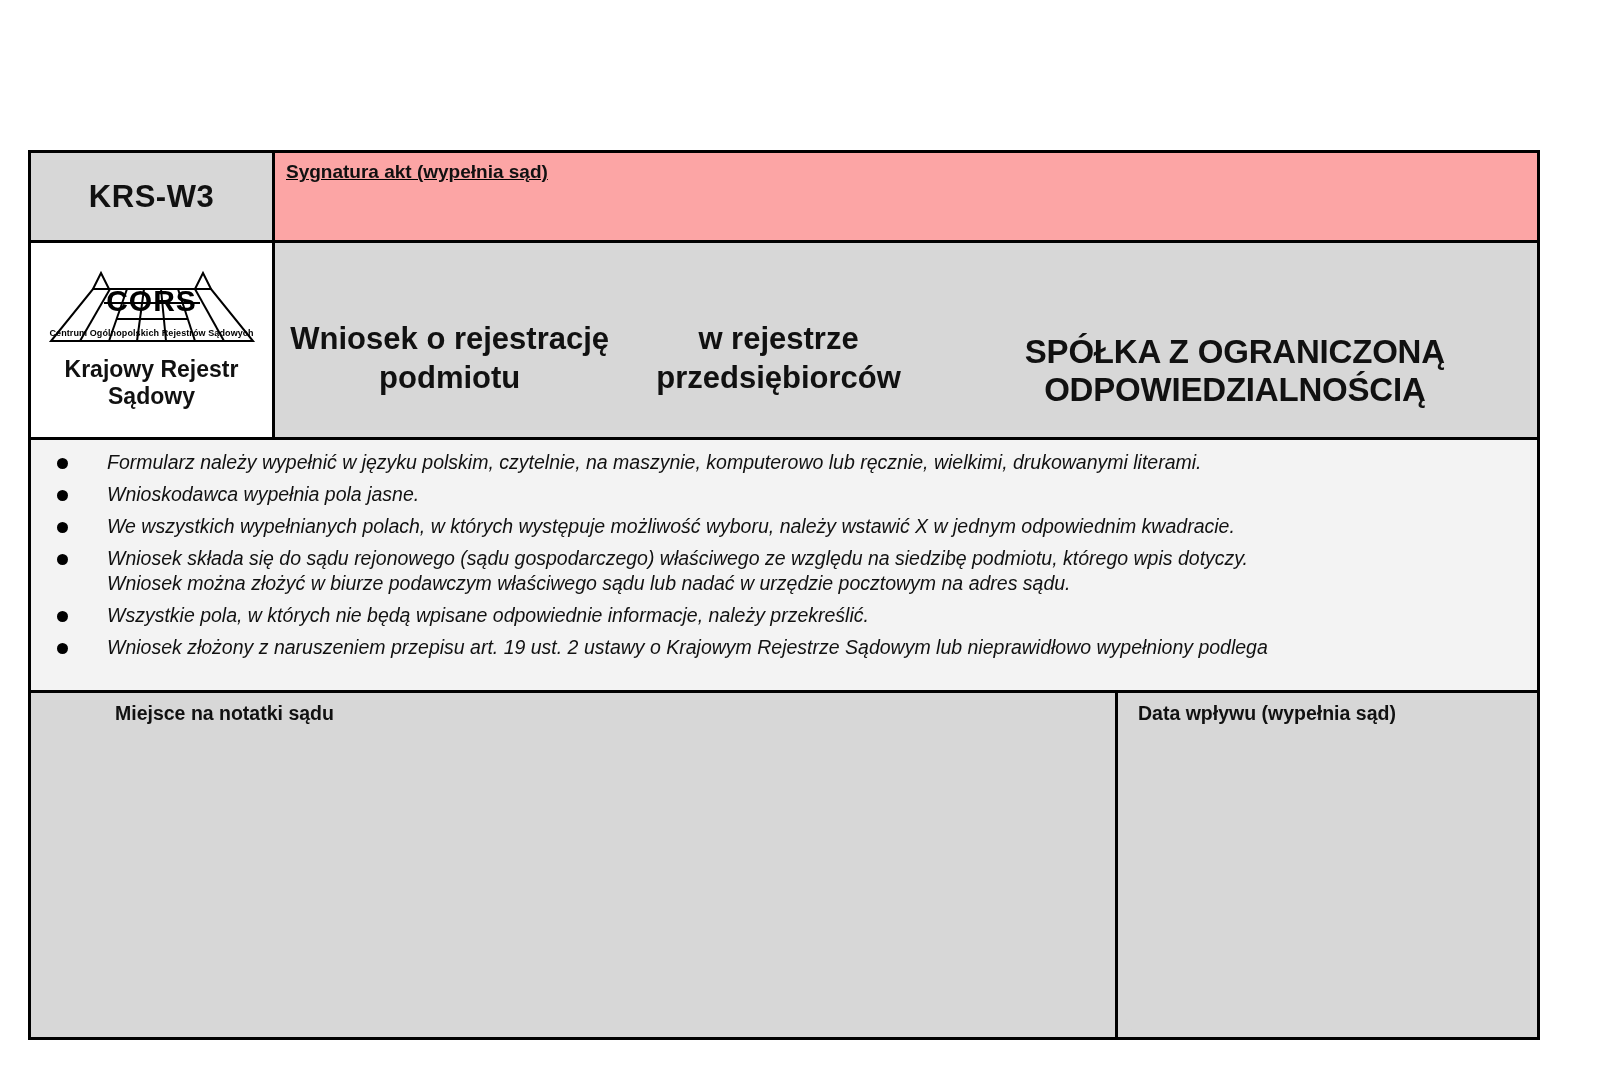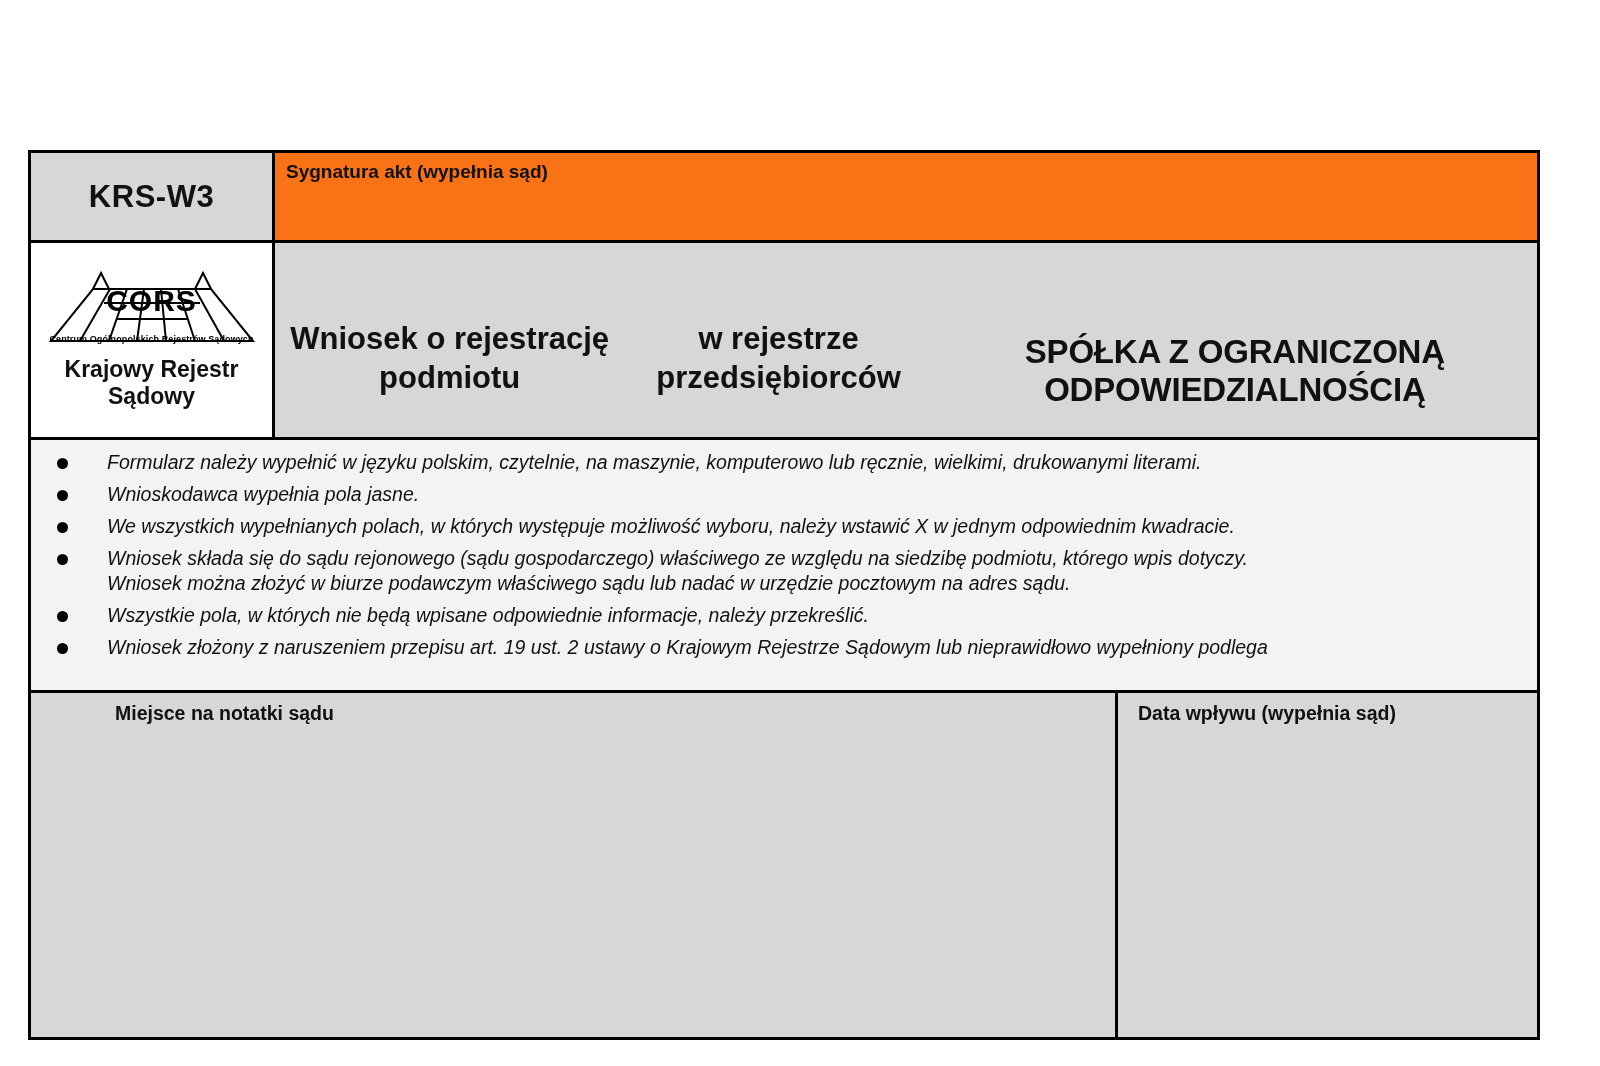--- a/index.html
+++ b/index.html
@@ -43,23 +43,24 @@
     justify-content: center;
   }
   .cell-code-label {
     font-size: 31px;
     font-weight: bold;
     letter-spacing: 0.5px;
     color: #111;
   }
   .cell-sig {
     flex: 1;
-    background: #f97316;
+    background: #fca5a5;
     padding: 8px 4px 0 11px;
     box-sizing: border-box;
+    text-decoration: underline;
   }
   .cell-sig-label {
     font-size: 19px;
     font-weight: bold;
     color: #111;
   }
 
   
   .row-title {
     display: flex;
@@ -93,21 +94,21 @@
     font-weight: bold;
     letter-spacing: 1px;
     color: #000;
     z-index: 2;
     margin-top: 33px;
   }
   .logo-svg { position: absolute; left: 0; top: 0; }
   .logo-sub {
     position: absolute;
     left: 0; right: 0;
-    bottom: 10px;
+    bottom: 16px;
     text-align: center;
     font-size: 9px;
     font-weight: bold;
     color: #000;
     letter-spacing: 0.1px;
     z-index: 2;
   }
   .logo-krs {
     margin-top: 2px;
     text-align: center;

